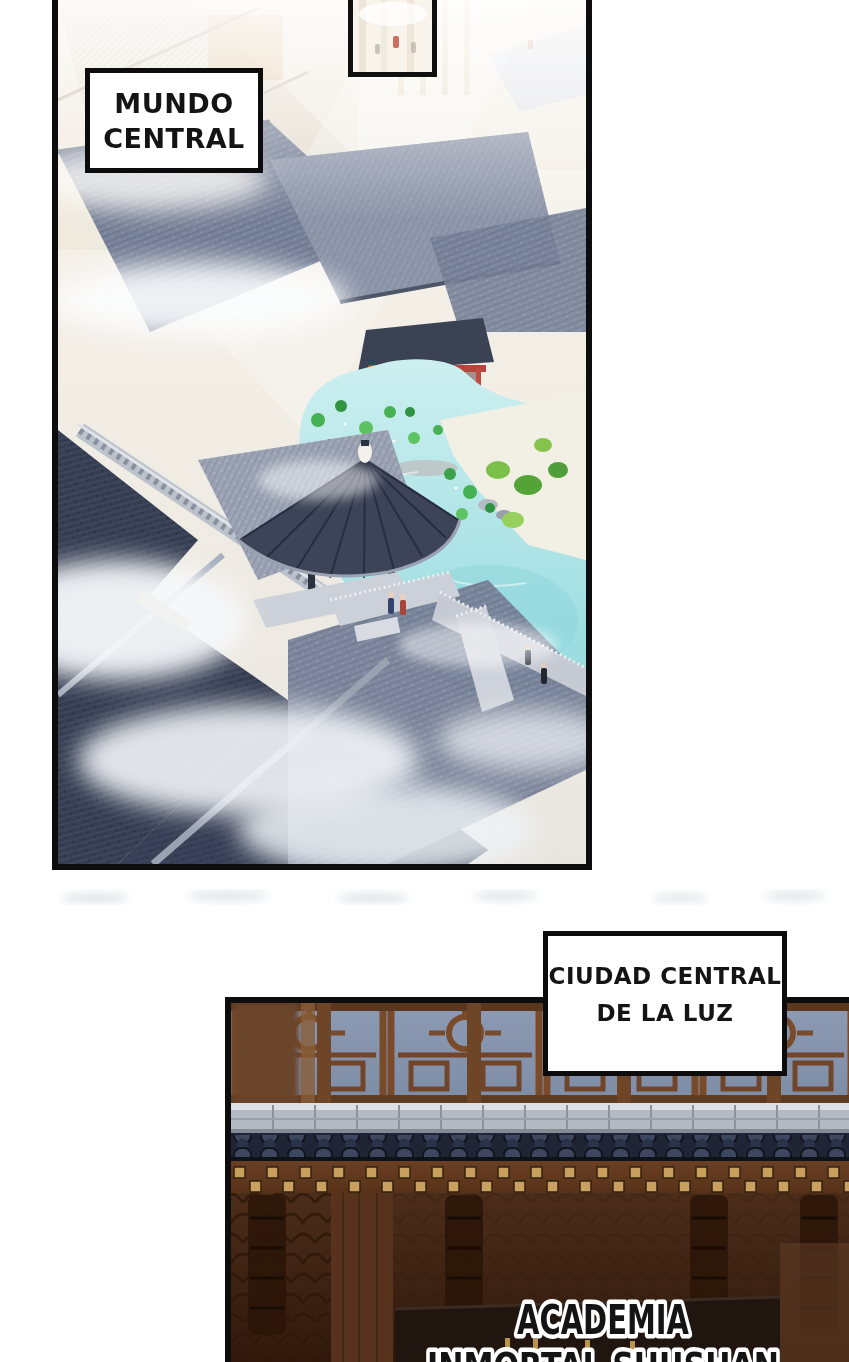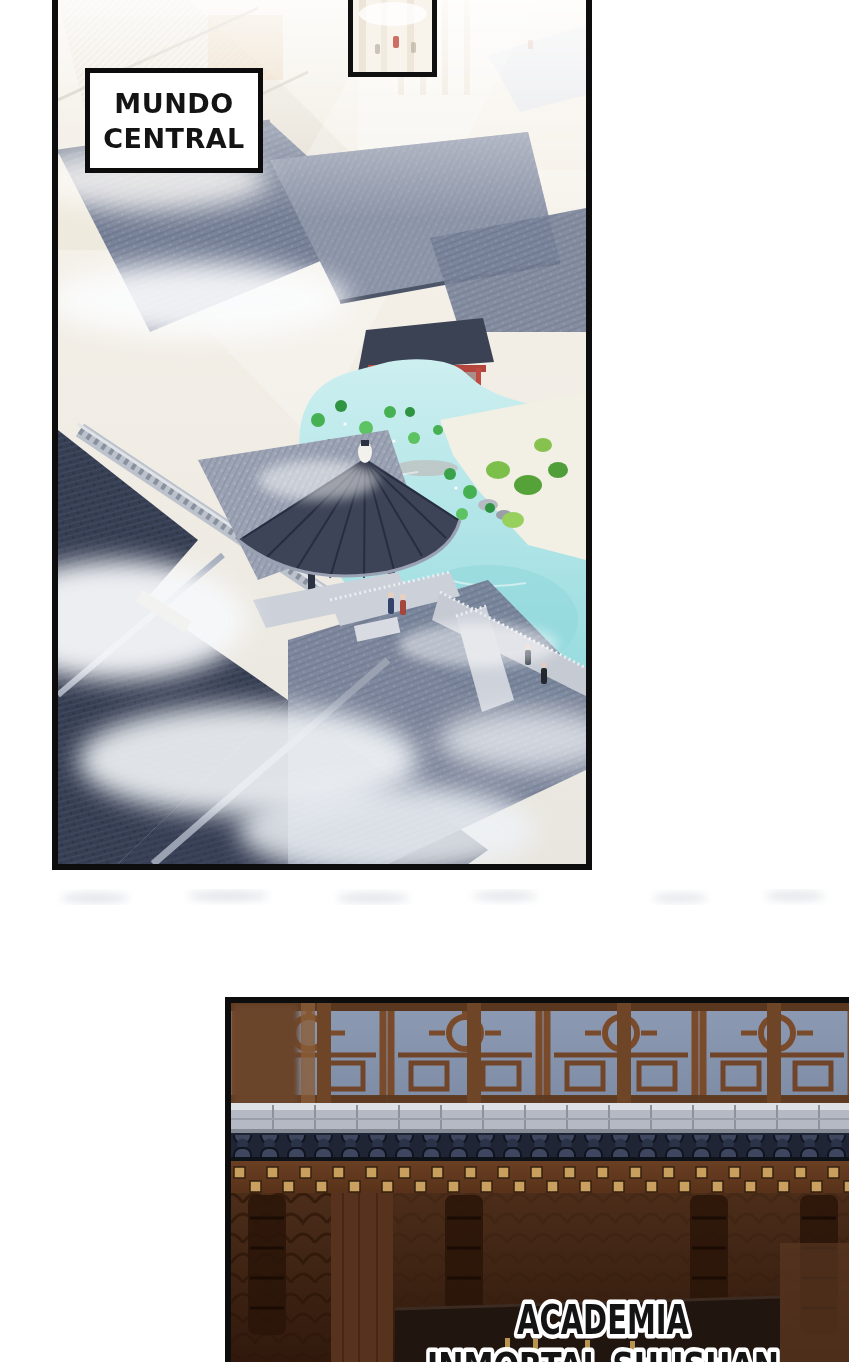--- a/index.html
+++ b/index.html
@@ -394,19 +394,23 @@
         <g fill="#c9a254" opacity=".9">
           <rect x="274" y="335" width="5" height="20"></rect>
           <rect x="302" y="336" width="5" height="20"></rect>
           <rect x="354" y="337" width="5" height="20"></rect>
           <rect x="399" y="338" width="5" height="20"></rect>
         </g>
       </g>
     </svg>
   </div>
 
+  <div id="box-ciudad" class="caption-box">
+    <span>CIUDAD CENTRAL</span>
+    <span>DE LA LUZ</span>
+  </div>
 
   <svg id="academy-caption" viewBox="0 0 450 72">
     <text x="225" y="44" font-size="40" textLength="172" lengthAdjust="spacingAndGlyphs">ACADEMIA</text>
     <text x="225" y="89" font-size="38" textLength="352" lengthAdjust="spacingAndGlyphs">INMORTAL SHUSHAN</text>
   </svg>
 
 </div>
 
 </body></html>

